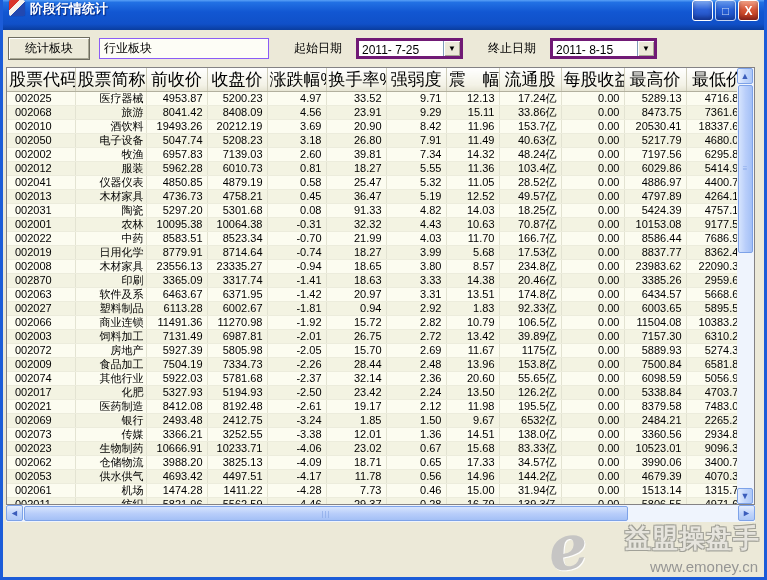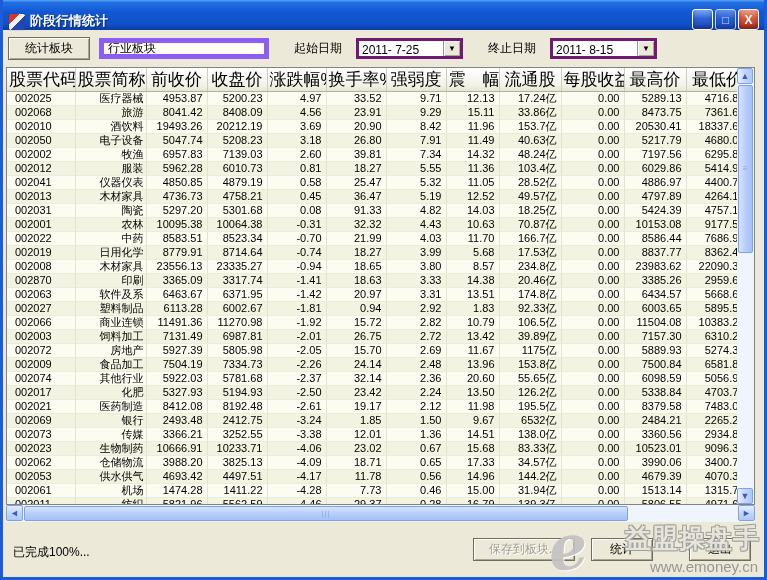--- a/index.html
+++ b/index.html
@@ -4,21 +4,21 @@
 <style>
   * { margin:0; padding:0; box-sizing:border-box; }
   html,body { width:767px; height:580px; font-family:"Liberation Sans", sans-serif; }
   body { background:#ECE9D8; overflow:hidden; }
 
   .window { position:relative; width:767px; height:580px;
     border:3px solid #1C5CD8; border-top:none;
     background:#ECE9D8; }
 
   
-  .titlebar { height:30px; display:flex; align-items:flex-end;
+  .titlebar { height:30px; display:flex; align-items:flex-start;
     background:linear-gradient(180deg,#5AA2F7 0%,#2271E4 8%,#1257D2 40%,#1050C8 80%,#0A3D9E 100%);
     padding:0 5px 0 6px; }
   .app-icon { width:16px; height:16px; margin-right:5px; border-radius:2px;
     background:linear-gradient(135deg,#D9342B 0 34%,#F5F2EE 34% 56%,#2248B0 56%);
     box-shadow:0 0 1px #00257E; flex:0 0 auto; }
   .title-text { color:#fff; font-size:13px; font-weight:bold;
     text-shadow:1px 1px 1px #00257E; flex:1 1 auto; white-space:nowrap; }
   .tb-btn { width:21px; height:21px; margin-left:2px; border-radius:3px;
     border:1px solid #fff; display:flex; align-items:center; justify-content:center;
     color:#fff; font-size:12px; font-weight:bold; line-height:1;
@@ -30,21 +30,21 @@
 
   
   .toolbar { height:37px; display:flex; align-items:center; padding-left:5px;
     font-size:12px; color:#000; }
   .xp-btn { background:#ECE9D8; border:1px solid #6F6D60;
     box-shadow:inset 1px 1px 0 #FFFFFF, inset -1px -1px 0 #A9A794;
     font-family:"Liberation Sans",sans-serif; font-size:12px; color:#000;
     display:inline-flex; align-items:center; justify-content:center; }
   .stat-sector-btn { width:82px; height:23px; }
   .sector-input { width:170px; height:21px; margin-left:9px;
-    border:5px solid #8b5cf6; background:#FDFDF6; font-size:12px; padding:1px 4px;
+    border:1px solid #8b5cf6; background:#FDFDF6; font-size:12px; padding:1px 4px;
     font-family:"Liberation Sans",sans-serif; }
   .tb-label { margin-left:25px; white-space:nowrap; }
   .combo { display:inline-flex; width:107px; height:21px; margin-left:14px;
     border:3px solid #701a75; background:#fff; align-items:stretch; }
   .combo-value { flex:1 1 auto; font-size:12px; padding:2px 3px; white-space:nowrap; }
   .combo-arrow { width:17px; background:#ECE9D8; border-left:1px solid #7F9DB9;
     box-shadow:inset 1px 1px 0 #fff, inset -1px -1px 0 #A9A794;
     display:flex; align-items:center; justify-content:center;
     font-size:8px; color:#000; }
 
@@ -441,21 +441,21 @@
               <td>0.00</td>
               <td>5889.93</td>
               <td>5274.35</td>
             </tr>
             <tr class="row-even">
               <td class="cell-left">002009</td>
               <td class="cell-name">食品加工</td>
               <td>7504.19</td>
               <td>7334.73</td>
               <td>-2.26</td>
-              <td>24.14</td>
+              <td>28.44</td>
               <td>2.48</td>
               <td>13.96</td>
               <td>153.8亿</td>
               <td>0.00</td>
               <td>7500.84</td>
               <td>6581.80</td>
             </tr>
             <tr class="row-odd">
               <td class="cell-left">002074</td>
               <td class="cell-name">其他行业</td>
@@ -609,26 +609,20 @@
   </div>
 
   <div class="hscroll">
     <div class="sb-btn">◄</div>
     <div class="h-thumb">
         <span class="grip">|||</span>
       </div>
     <div class="sb-btn h-right">►</div>
   </div>
 
-  <div class="statusbar">
-    <span class="progress-text">已完成100%...</span>
-    <button class="xp-btn save-btn disabled">保存到板块...</button>
-    <button class="xp-btn stat-btn2">统计</button>
-    <button class="xp-btn exit-btn">退出</button>
-  </div>
 
   <div class="watermark">
     <span class="wm-e">e</span>
     <span class="wm-brand">益盟操盘手</span>
     <span class="wm-url">www.emoney.cn</span>
   </div>
 
 </div>
 
 </body></html>

